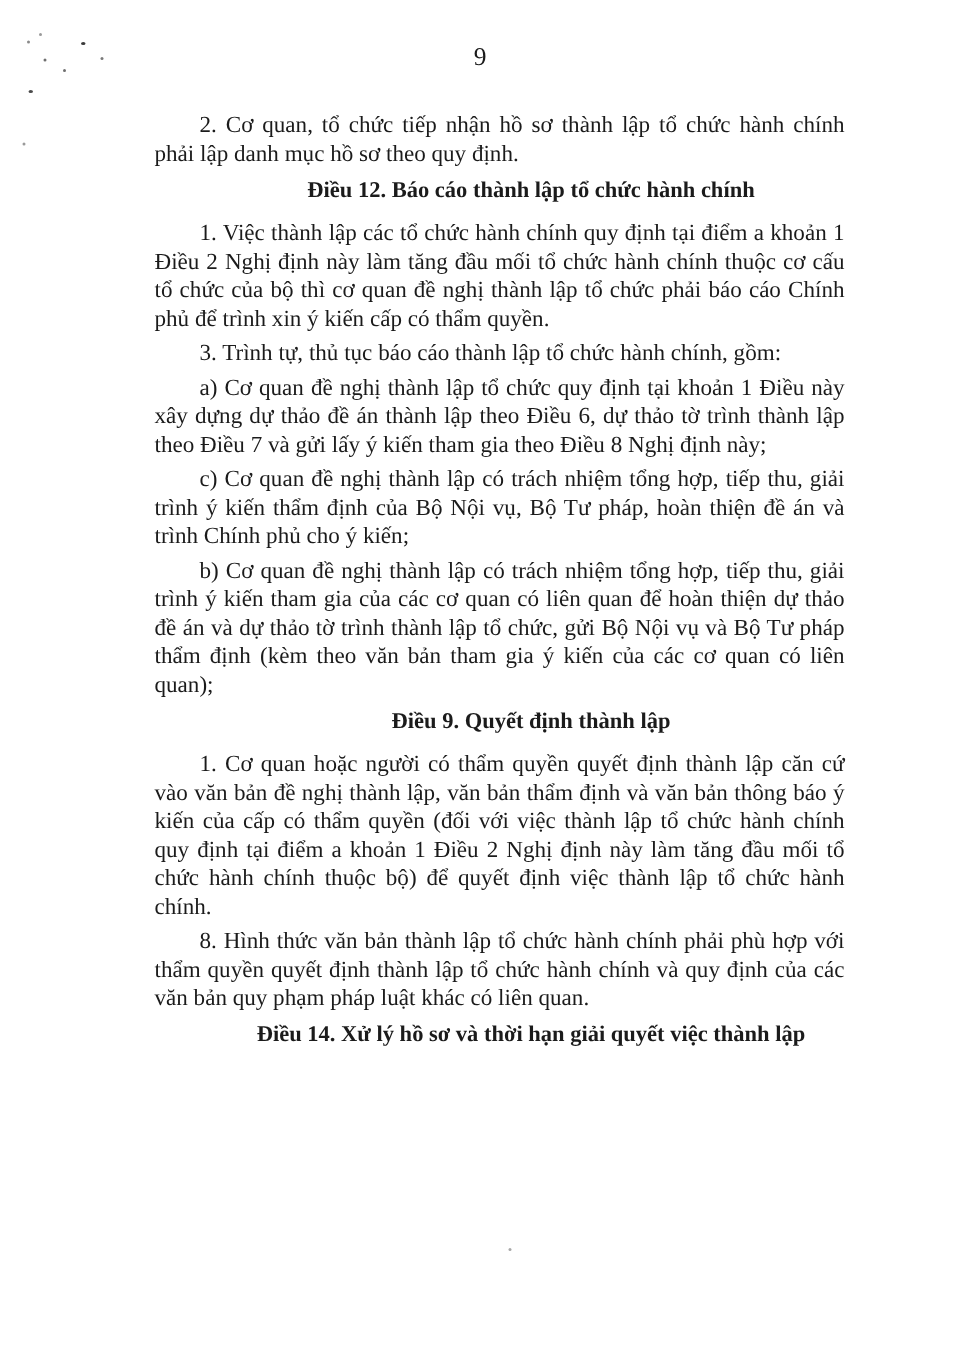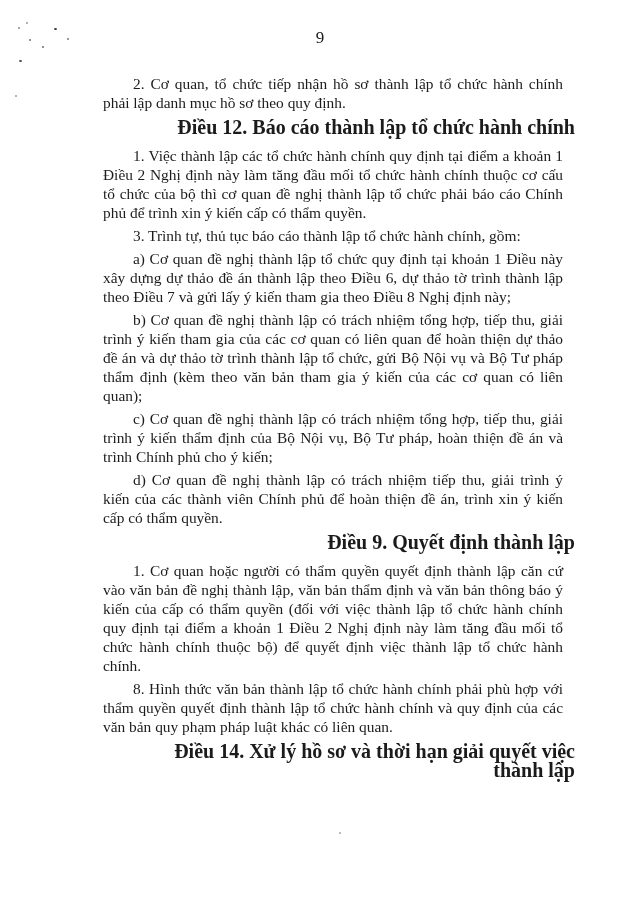--- a/index.html
+++ b/index.html
@@ -37,22 +37,22 @@
     text-align: justify;
   }
   .para {
     margin: 0 12px 4px 0;
     text-indent: 30px;
   }
   .heading {
     margin: 6px 0 9px 0;
     text-indent: 30px;
     font-weight: bold;
-    font-size: 20px;
-    text-align: right;
+    font-size: 15px;
+    text-align: center;
   }
   .speck {
     position: absolute;
     border-radius: 50%;
   }
 </style>
 </head>
 <body>
 
 <div class="page">
@@ -68,22 +68,21 @@
   <span class="speck" style="left:19px; top:60px; width:3px; height:2px; background:#4a4a4a;"></span>
   <span class="speck" style="left:15px; top:95px; width:2px; height:2px; background:#9a9a9a;"></span>
   <span class="speck" style="left:339px; top:832px; width:2px; height:2px; background:#a8a8a8;"></span>
 
   <div class="content">
     <p class="para">2. Cơ quan, tổ chức tiếp nhận hồ sơ thành lập tổ chức hành chính phải lập danh mục hồ sơ theo quy định.</p>
     <h2 class="heading">Điều 12. Báo cáo thành lập tổ chức hành chính</h2>
     <p class="para">1. Việc thành lập các tổ chức hành chính quy định tại điểm a khoản 1 Điều 2 Nghị định này làm tăng đầu mối tổ chức hành chính thuộc cơ cấu tổ chức của bộ thì cơ quan đề nghị thành lập tổ chức phải báo cáo Chính phủ để trình xin ý kiến cấp có thẩm quyền.</p>
     <p class="para">3. Trình tự, thủ tục báo cáo thành lập tổ chức hành chính, gồm:</p>
     <p class="para">a) Cơ quan đề nghị thành lập tổ chức quy định tại khoản 1 Điều này xây dựng dự thảo đề án thành lập theo Điều 6, dự thảo tờ trình thành lập theo Điều 7 và gửi lấy ý kiến tham gia theo Điều 8 Nghị định này;</p>
+    <p class="para">c) Cơ quan đề nghị thành lập có trách nhiệm tổng hợp, tiếp thu, giải trình ý kiến thẩm định của Bộ Nội vụ, Bộ Tư pháp, hoàn thiện đề án và trình Chính phủ cho ý kiến;</p>
     <p class="para">b) Cơ quan đề nghị thành lập có trách nhiệm tổng hợp, tiếp thu, giải trình ý kiến tham gia của các cơ quan có liên quan để hoàn thiện dự thảo đề án và dự thảo tờ trình thành lập tổ chức, gửi Bộ Nội vụ và Bộ Tư pháp thẩm định (kèm theo văn bản tham gia ý kiến của các cơ quan có liên quan);</p>
-    <p class="para">c) Cơ quan đề nghị thành lập có trách nhiệm tổng hợp, tiếp thu, giải trình ý kiến thẩm định của Bộ Nội vụ, Bộ Tư pháp, hoàn thiện đề án và trình Chính phủ cho ý kiến;</p>
-    <p class="para">d) Cơ quan đề nghị thành lập có trách nhiệm tiếp thu, giải trình ý kiến của các thành viên Chính phủ để hoàn thiện đề án, trình xin ý kiến cấp có thẩm quyền.</p>
     <h2 class="heading">Điều 9. Quyết định thành lập</h2>
     <p class="para">1. Cơ quan hoặc người có thẩm quyền quyết định thành lập căn cứ vào văn bản đề nghị thành lập, văn bản thẩm định và văn bản thông báo ý kiến của cấp có thẩm quyền (đối với việc thành lập tổ chức hành chính quy định tại điểm a khoản 1 Điều 2 Nghị định này làm tăng đầu mối tổ chức hành chính thuộc bộ) để quyết định việc thành lập tổ chức hành chính.</p>
     <p class="para">8. Hình thức văn bản thành lập tổ chức hành chính phải phù hợp với thẩm quyền quyết định thành lập tổ chức hành chính và quy định của các văn bản quy phạm pháp luật khác có liên quan.</p>
     <h2 class="heading">Điều 14. Xử lý hồ sơ và thời hạn giải quyết việc thành lập</h2>
   </div>
 
 </div>
 
 </body></html>

